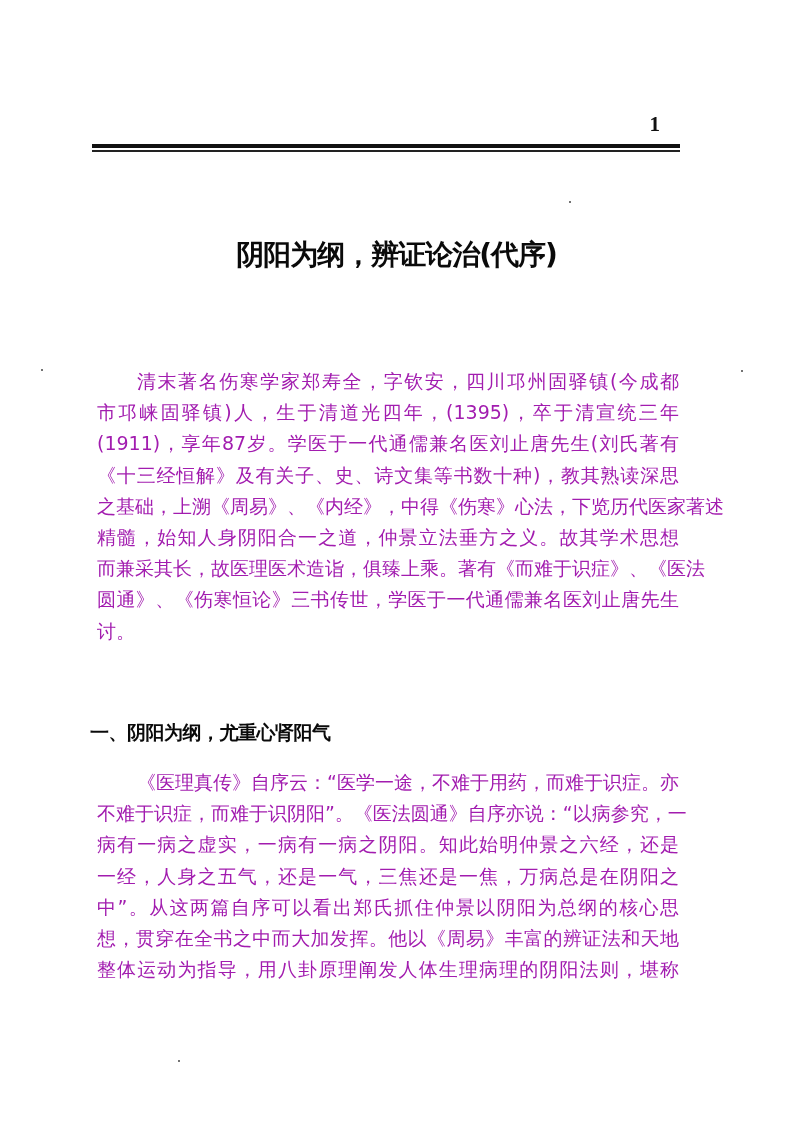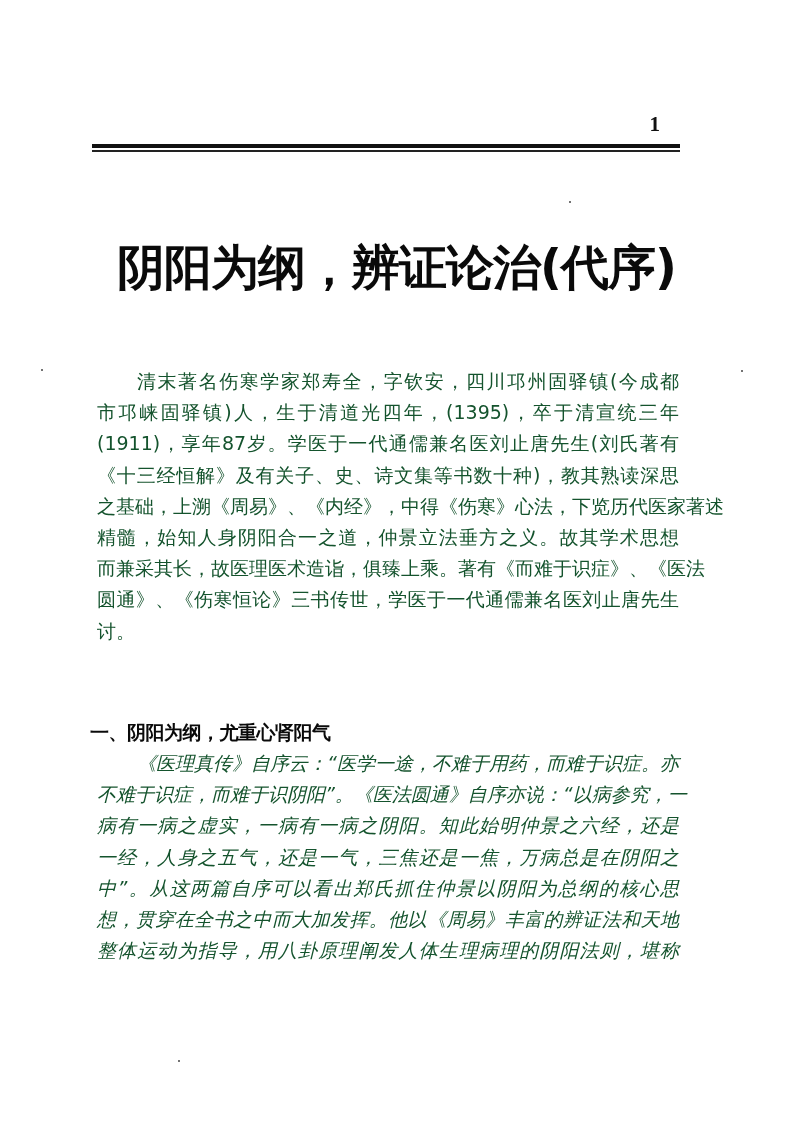--- a/index.html
+++ b/index.html
@@ -3,23 +3,23 @@
 <meta charset="utf-8">
 <style>
   html, body { margin: 0; padding: 0; background: #ffffff; }
   body { width: 793px; height: 1122px; position: relative; overflow: hidden;
          font-family: "DejaVu Serif", "Liberation Serif", serif; color: #111; }
   .page-number { position: absolute; left: 640px; top: 112px; width: 20px; text-align: right;
                  font-family: "Liberation Serif", serif; font-weight: bold; font-size: 21px; color: #111; }
   .rule-thick { position: absolute; left: 92px; top: 144px; width: 588px; height: 4px; background: #111; }
   .rule-thin { position: absolute; left: 92px; top: 150px; width: 588px; height: 2px; background: #222; }
   .title { position: absolute; left: 0; width: 793px; top: 236px; text-align: center;
-           font-family: "DejaVu Sans", sans-serif; font-weight: bold; font-size: 48px; letter-spacing: -1px; color: #0a0a0a; }
+           font-family: "DejaVu Sans", sans-serif; font-weight: bold; font-size: 28px; letter-spacing: -1px; color: #0a0a0a; }
   .para { position: absolute; left: 97px; width: 582px; font-family: "DejaVu Sans", sans-serif;
-          font-size: 19px; color: #14532d; }
+          font-size: 19px; color: #a21caf; }
   .line { height: 31.2px; line-height: 31.2px; white-space: nowrap; text-align: justify;
           text-align-last: justify; }
   .line.indent { padding-left: 40px; }
   .line.last { text-align-last: left; }
   .heading { position: absolute; left: 90px; top: 720px; font-family: "DejaVu Sans", sans-serif;
              font-weight: bold; font-size: 19px; color: #0a0a0a; letter-spacing: -0.5px; text-align: right; }
   .speck { position: absolute; width: 2px; height: 2px; background: #444; border-radius: 1px; }
 </style>
 </head>
 <body>
@@ -37,21 +37,21 @@
   <div class="line">《十三经恒解》及有关子、史、诗文集等书数十种)，教其熟读深思</div>
   <div class="line">之基础，上溯《周易》、《内经》，中得《伤寒》心法，下览历代医家著述</div>
   <div class="line">精髓，始知人身阴阳合一之道，仲景立法垂方之义。故其学术思想</div>
   <div class="line">而兼采其长，故医理医术造诣，俱臻上乘。著有《而难于识症》、《医法</div>
   <div class="line">圆通》、《伤寒恒论》三书传世，学医于一代通儒兼名医刘止唐先生</div>
   <div class="line last">讨。</div>
 </div>
 
 <div class="heading">一、阴阳为纲，尤重心肾阳气</div>
 
-<div class="para" style="top:748px;font-style:italic;">
+<div class="para" style="top:767px;">
   <div class="line indent">《医理真传》自序云：“医学一途，不难于用药，而难于识症。亦</div>
   <div class="line">不难于识症，而难于识阴阳”。《医法圆通》自序亦说：“以病参究，一</div>
   <div class="line">病有一病之虚实，一病有一病之阴阳。知此始明仲景之六经，还是</div>
   <div class="line">一经，人身之五气，还是一气，三焦还是一焦，万病总是在阴阳之</div>
   <div class="line">中”。从这两篇自序可以看出郑氏抓住仲景以阴阳为总纲的核心思</div>
   <div class="line">想，贯穿在全书之中而大加发挥。他以《周易》丰富的辨证法和天地</div>
   <div class="line">整体运动为指导，用八卦原理阐发人体生理病理的阴阳法则，堪称</div>
 </div>
 
 <div class="speck" style="left:41px;top:369px;"></div>

